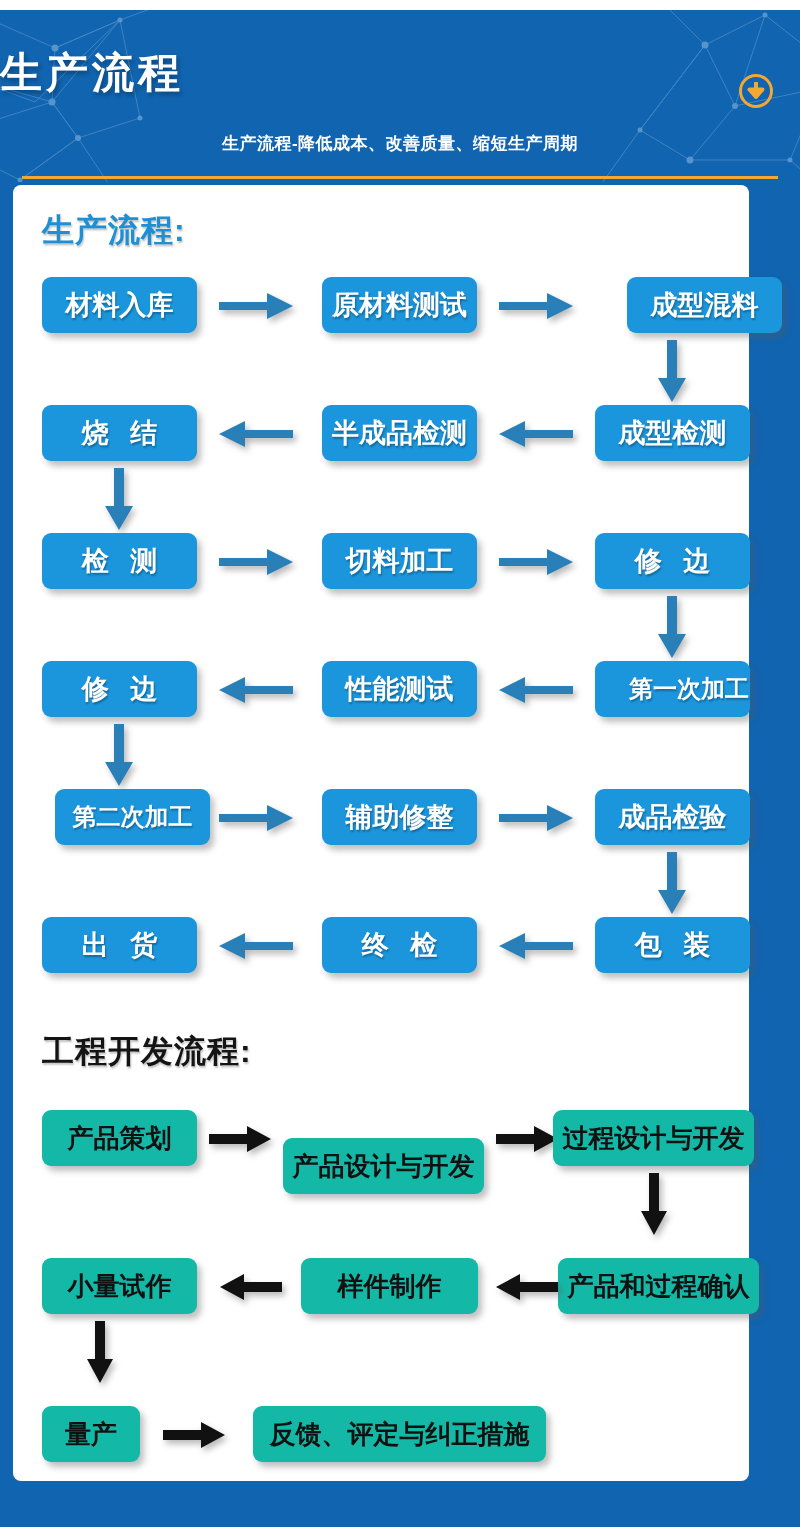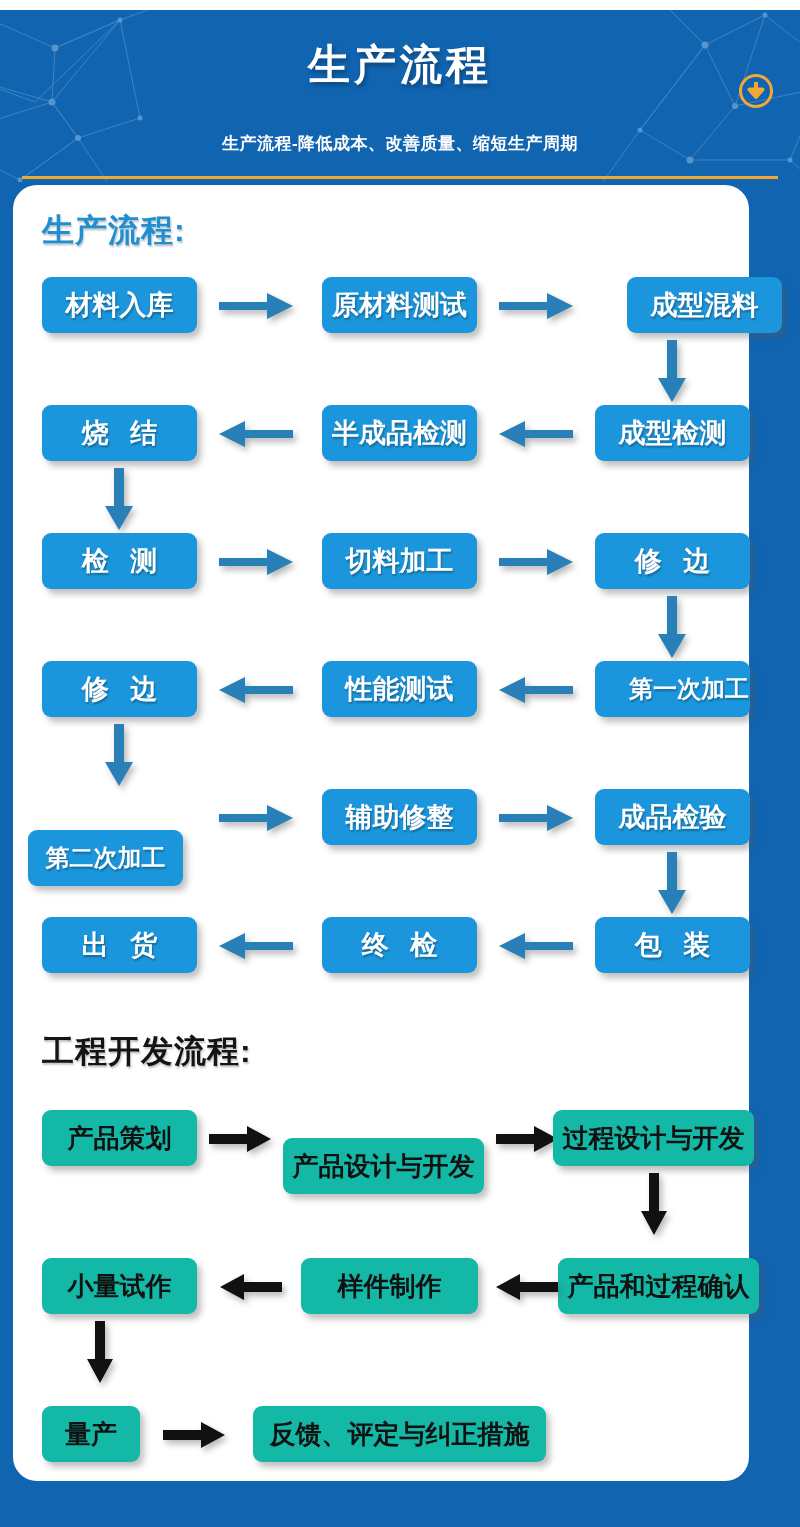--- a/index.html
+++ b/index.html
@@ -33,23 +33,23 @@
     position: absolute;
     left: 0;
     top: 0;
     width: 800px;
     height: 175px;
     opacity: 0.75;
   }
   .header-title {
     position: absolute;
     left: 0;
-    top: 30px;
-    width: 800px;
-    text-align: center;
+    top: 38px;
+    width: 800px;
+    text-align: left;
     color: #ffffff;
     font-size: 42px;
     font-weight: bold;
     letter-spacing: 4px;
     text-shadow: 2px 3px 4px rgba(0,0,0,0.30);
     line-height: 50px;
   }
   .header-sub {
     position: absolute;
     left: 0;
@@ -91,21 +91,21 @@
     height: 1345px;
     background: #1064b0;
   }
   .card {
     position: absolute;
     left: 13px;
     top: 3px;
     width: 736px;
     height: 1296px;
     background: #ffffff;
-    border-radius: 24px;
+    border-radius: 8px;
   }
 
   
   .sec-head {
     position: absolute;
     font-size: 32px;
     font-weight: bold;
     letter-spacing: 1px;
     white-space: nowrap;
   }
@@ -278,21 +278,21 @@
         </svg>
       </div>
       <div class="node blue wide-sp" style="left:29px; top:476px; width:155px; height:56px;">修 边</div>
 
       <div class="arrow drop" style="left:92px; top:539px;">
         <svg width="28" height="62" viewBox="0 0 28 62">
           <path d="M9 0 L19 0 L19 38 L28 38 L14 62 L0 38 L9 38 Z" fill="#2980b9"></path>
         </svg>
       </div>
 
-      <div class="node blue" style="left:15px; top:604px; width:155px; height:56px; font-size:24px;margin-top:41px;">第二次加工</div>
+      <div class="node blue" style="left:42px; top:604px; width:155px; height:56px; font-size:24px;">第二次加工</div>
       <div class="arrow drop" style="left:206px; top:620px;">
         <svg width="74" height="26" viewBox="0 0 74 26">
           <path d="M0 9 L48 9 L48 0 L74 13 L48 26 L48 17 L0 17 Z" fill="#2980b9"></path>
         </svg>
       </div>
       <div class="node blue" style="left:309px; top:604px; width:155px; height:56px;">辅助修整</div>
       <div class="arrow drop" style="left:486px; top:620px;">
         <svg width="74" height="26" viewBox="0 0 74 26">
           <path d="M0 9 L48 9 L48 0 L74 13 L48 26 L48 17 L0 17 Z" fill="#2980b9"></path>
         </svg>

